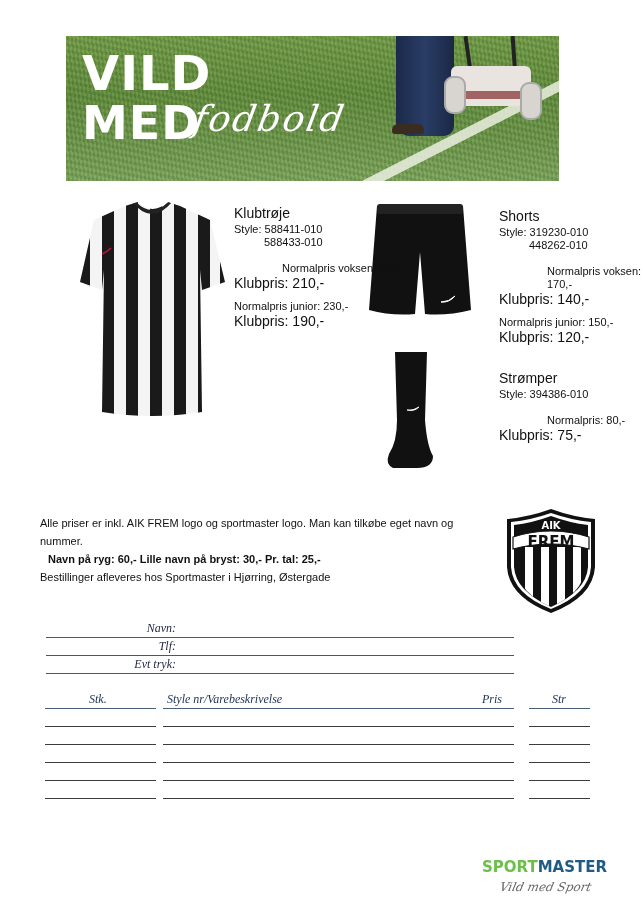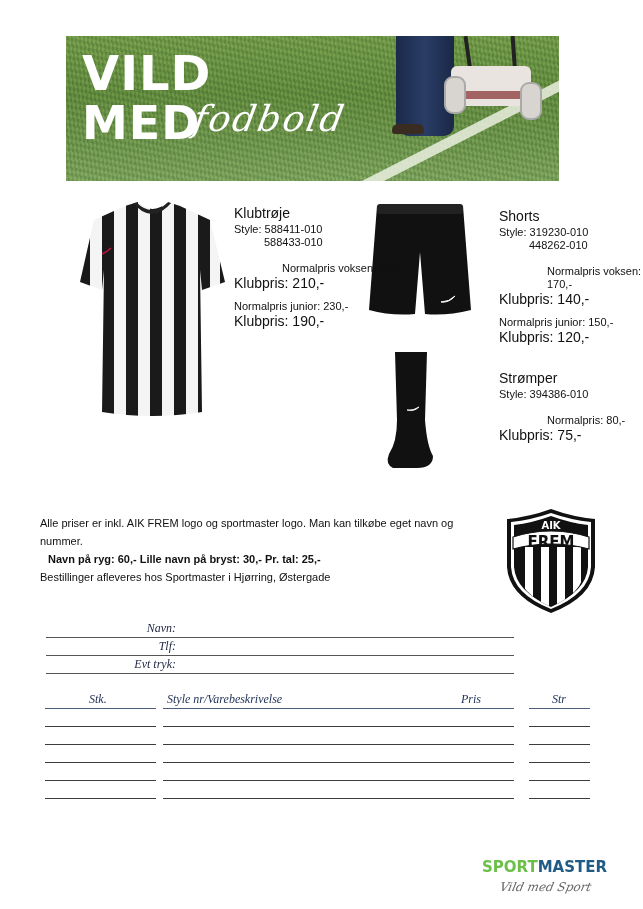--- a/index.html
+++ b/index.html
@@ -56,21 +56,21 @@
 
   .order { position: absolute; top: 692px; left: 0; width: 643px; font-family: "Liberation Serif", serif; font-style: italic; color: #1c2e55; font-size: 12px; }
   .col { position: absolute; }
   .col .hdr { height: 16px; border-bottom: 1.5px solid #4a5f7a; position: relative; }
   .col .ln { height: 17px; border-bottom: 1.5px solid #3c3c3c; }
   .c1 { left: 45px; width: 111px; }
   .c2 { left: 163px; width: 351px; }
   .c3 { left: 529px; width: 61px; }
   .c1 .hdr span { position: absolute; left: 4px; bottom: 1px; margin-left: 40px; }
   .c2 .hdr span.l { position: absolute; left: 4px; bottom: 1px; }
-  .c2 .hdr span.r { position: absolute; right: 33px; bottom: 1px; }
+  .c2 .hdr span.r { position: absolute; right: 12px; bottom: 1px; }
   .c3 .hdr span { position: absolute; left: 23px; bottom: 1px; }
 
   
   .sm-logo { position: absolute; left: 482px; top: 858px; }
   .sm-logo .brand { font-family: "DejaVu Sans", sans-serif; font-weight: bold; font-size: 15px; letter-spacing: 0px; }
   .sm-logo .sport { color: #6cc04a; }
   .sm-logo .master { color: #1f5b85; }
   .sm-logo .tag { font-family: "DejaVu Serif", serif; font-style: italic; font-size: 12px; color: #666; margin-left: 18px; margin-top: -2px; transform: skewX(-12deg); display: inline-block; }
 </style>
 </head>

